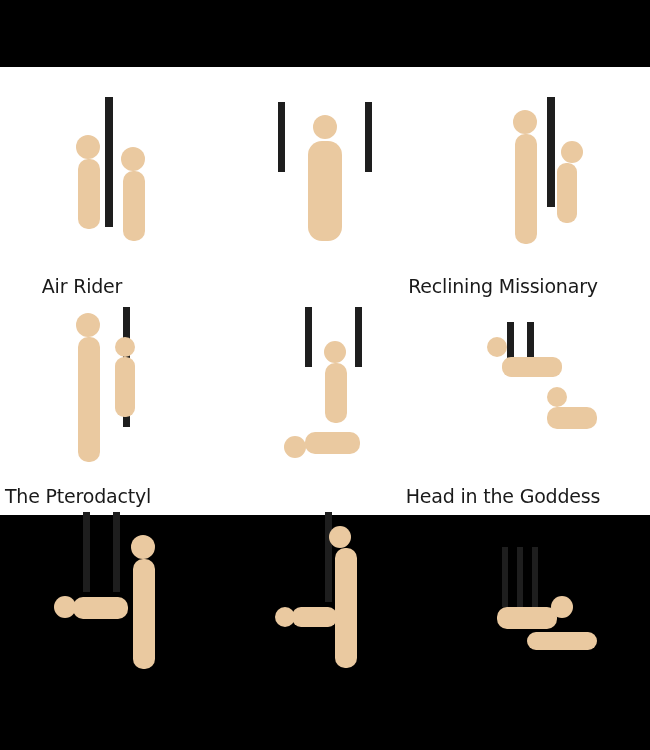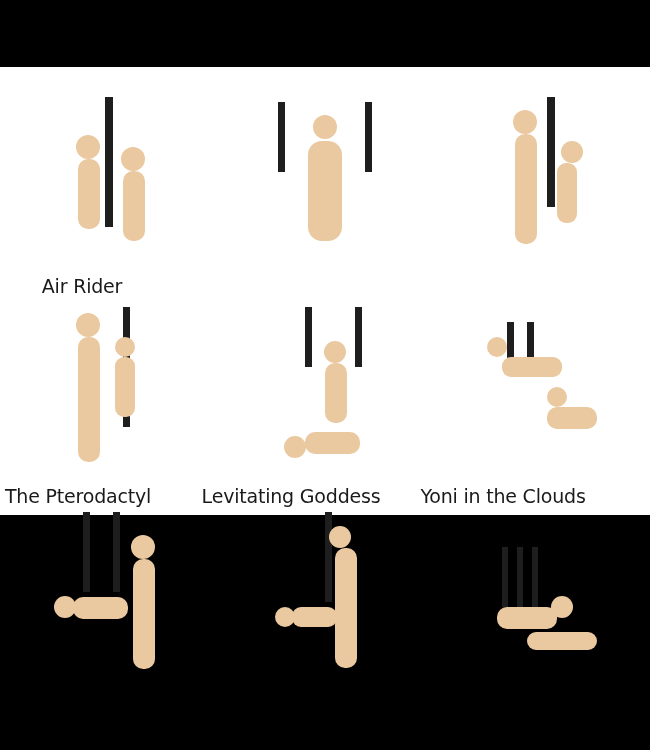--- a/index.html
+++ b/index.html
@@ -48,20 +48,21 @@
 
   <div class="cell" style="left:434px;top:20px;height:200px">
     <svg class="figure" style="top:10px" viewBox="0 0 110 160">
       <rect x="60" y="0" width="8" height="110" fill="#1e1e1e"></rect>
       <circle cx="38" cy="25" r="12" fill="#eac9a0"></circle>
         <rect x="28" y="37" width="22" height="110" rx="10" fill="#eac9a0"></rect>
       <circle cx="85" cy="55" r="11" fill="#eac9a0"></circle>
         <rect x="70" y="66" width="20" height="60" rx="9" fill="#eac9a0"></rect>
     </svg>
   </div>
+  <div class="label" style="left:395px;top:208px">Reclining Missionary</div>
 
   <div class="cell" style="left:0;top:240px;height:180px">
     <svg class="figure" style="top:0" viewBox="0 0 110 160">
       <rect x="70" y="0" width="7" height="120" fill="#1e1e1e"></rect>
       <circle cx="35" cy="18" r="12" fill="#eac9a0"></circle>
         <rect x="25" y="30" width="22" height="125" rx="10" fill="#eac9a0"></rect>
       <circle cx="72" cy="40" r="10" fill="#eac9a0"></circle>
         <rect x="62" y="50" width="20" height="60" rx="9" fill="#eac9a0"></rect>
     </svg>
   </div>
@@ -70,33 +71,32 @@
   <div class="cell" style="left:217px;top:240px;height:180px">
     <svg class="figure" style="top:0" viewBox="0 0 110 160">
       <rect x="35" y="0" width="7" height="60" fill="#1e1e1e"></rect>
         <rect x="85" y="0" width="7" height="60" fill="#1e1e1e"></rect>
       <circle cx="65" cy="45" r="11" fill="#eac9a0"></circle>
         <rect x="55" y="56" width="22" height="60" rx="10" fill="#eac9a0"></rect>
       <circle cx="25" cy="140" r="11" fill="#eac9a0"></circle>
         <rect x="35" y="125" width="55" height="22" rx="10" fill="#eac9a0"></rect>
     </svg>
   </div>
-  <div class="label" style="left:183px;top:418px">Levitating Goddess</div>
 
   <div class="cell" style="left:434px;top:240px;height:180px">
     <svg class="figure" style="top:0" viewBox="0 0 110 160">
       <rect x="20" y="15" width="7" height="40" fill="#1e1e1e"></rect>
         <rect x="40" y="15" width="7" height="40" fill="#1e1e1e"></rect>
       <circle cx="10" cy="40" r="10" fill="#eac9a0"></circle>
         <rect x="15" y="50" width="60" height="20" rx="9" fill="#eac9a0"></rect>
       <circle cx="70" cy="90" r="10" fill="#eac9a0"></circle>
         <rect x="60" y="100" width="50" height="22" rx="10" fill="#eac9a0"></rect>
     </svg>
   </div>
-  <div class="label" style="left:395px;top:418px">Yoni in the Clouds</div>
+  <div class="label" style="left:395px;top:418px">Head in the Goddess</div>
 
   <div class="cell" style="left:0;top:445px;height:170px">
     <svg class="figure" style="top:0" viewBox="0 0 110 160">
       <rect x="30" y="0" width="7" height="80" fill="#1e1e1e"></rect>
         <rect x="60" y="0" width="7" height="80" fill="#1e1e1e"></rect>
       <circle cx="90" cy="35" r="12" fill="#eac9a0"></circle>
         <rect x="80" y="47" width="22" height="110" rx="10" fill="#eac9a0"></rect>
       <circle cx="12" cy="95" r="11" fill="#eac9a0"></circle>
         <rect x="20" y="85" width="55" height="22" rx="10" fill="#eac9a0"></rect>
     </svg>

